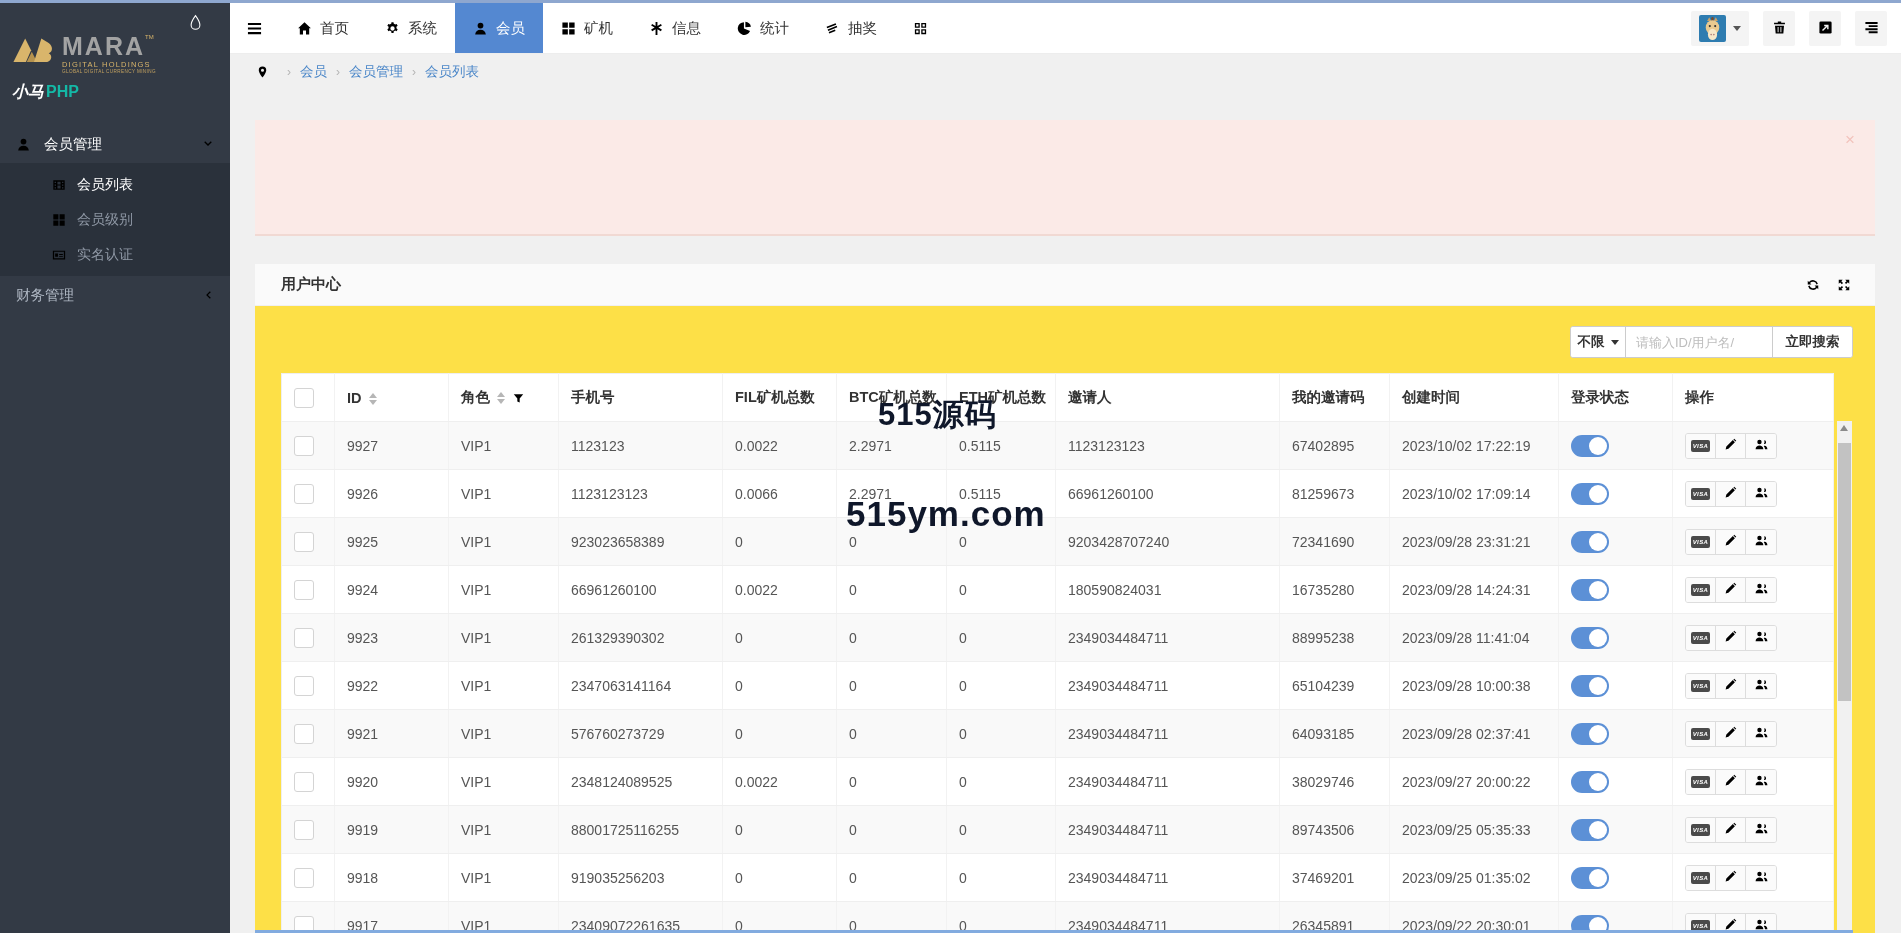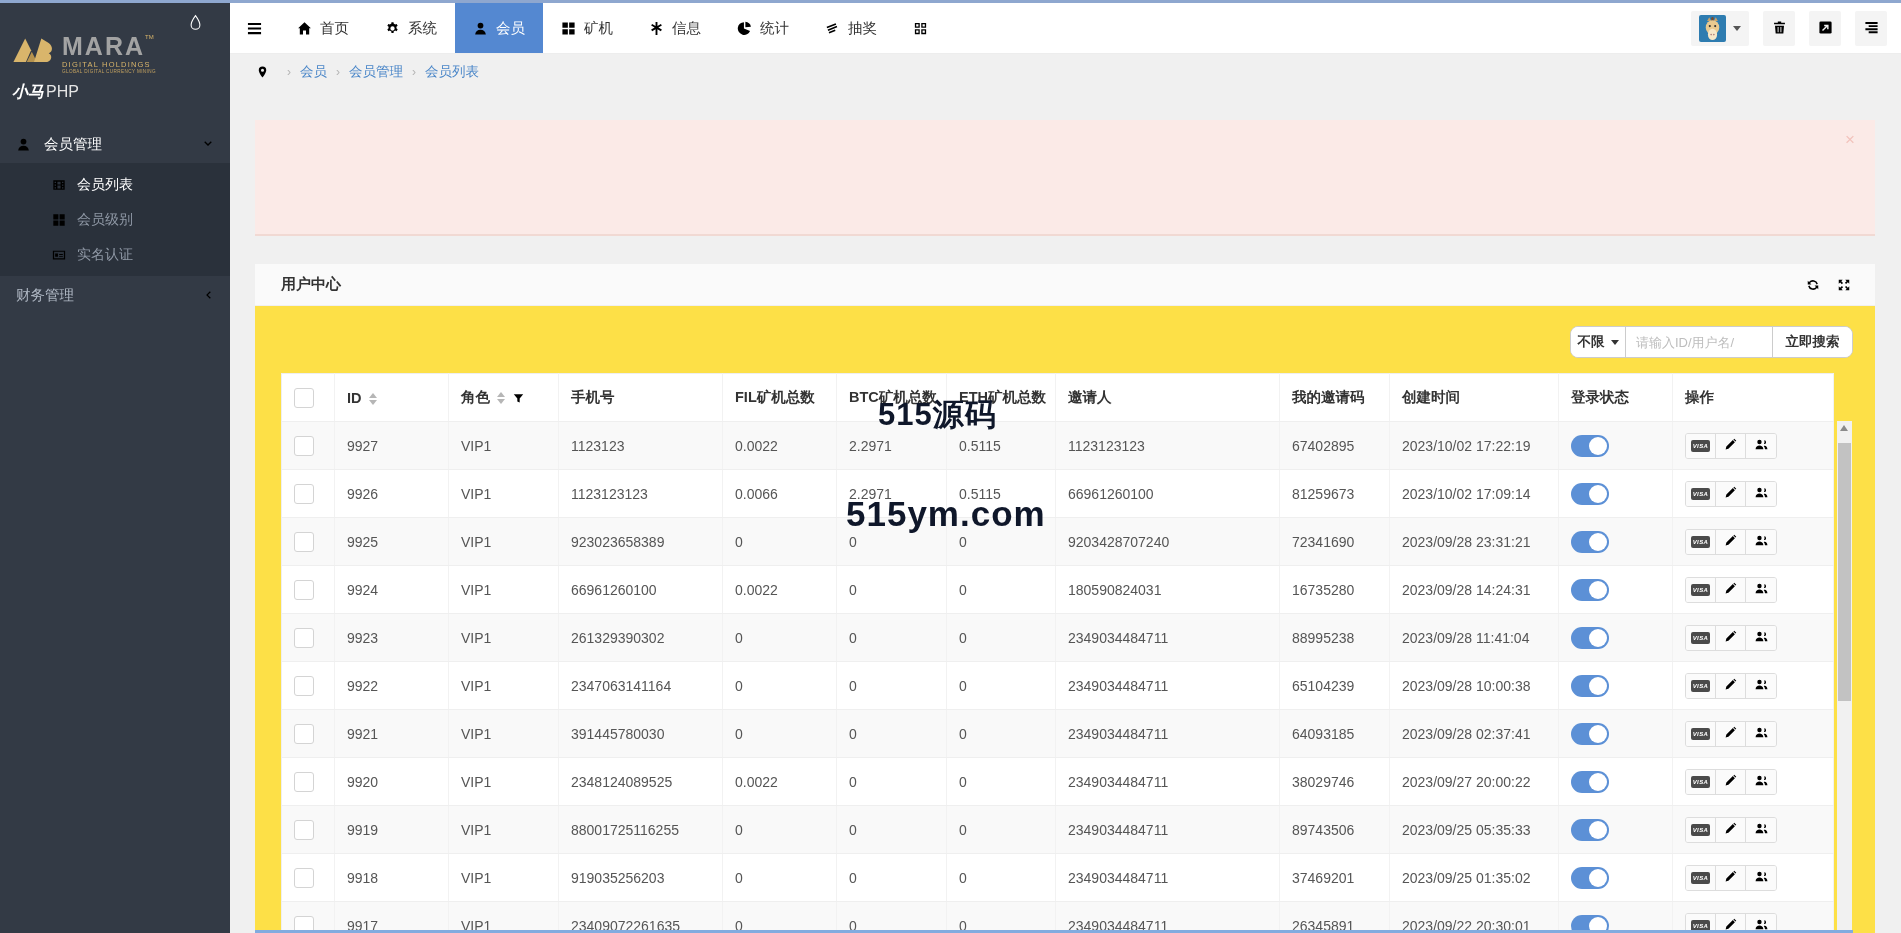--- a/index.html
+++ b/index.html
@@ -15,21 +15,21 @@
   .droplet svg { width:13px; height:19px; }
   .logo-row { display:flex; align-items:flex-start; gap:6px; margin-top:22px; }
   .logo-mark svg { width:44px; height:31px; }
   .logo-text { line-height:1; }
   .logo-mara { font-size:25px; font-weight:bold; color:#a3a3a3; letter-spacing:2px; }
   .logo-tm { font-size:6px; color:#d9b56b; vertical-align:top; }
   .logo-sub1 { font-size:7.5px; color:#d9b56b; letter-spacing:1.2px; margin-top:2px; }
   .logo-sub2 { font-size:4.6px; color:#c3a260; letter-spacing:.4px; margin-top:1px; }
   .brand-cn { margin-top:8px; font-size:16px; }
   .brand-cn .cn { color:#fff; font-weight:bold; font-style:italic; }
-  .brand-cn .php { color:#e5e5e5; font-weight:normal; margin-left:2px; }
+  .brand-cn .php { color:#14b8a6; font-weight:bold; margin-left:2px; }
   .side-menu { margin-top:10px; }
   .side-parent { height:38px; display:flex; align-items:center; padding:0 16px; font-size:14.5px; color:#b0b8c4; cursor:pointer; }
   .side-parent.active { color:#fff; }
   .side-parent .mi { width:15px; height:15px; margin-right:13px; display:inline-flex; }
   .side-parent .mi svg { width:15px; height:15px; }
   .side-parent .chev { margin-left:auto; color:#8a93a0; display:inline-flex; }
   .side-parent .chev svg { width:12px; height:12px; }
   .side-sub { background:#2a313b; padding:4px 0; }
   .side-child { height:35px; display:flex; align-items:center; padding-left:52px; font-size:14px; color:#8f98a5; cursor:pointer; }
   .side-child.active { color:#fff; }
@@ -67,21 +67,21 @@
 
   
   .card { position:absolute; left:255px; top:264px; width:1620px; height:669px; background:#fde047; overflow:hidden; z-index:10; }
   .card-head { position:relative; height:42px; background:#fafafa; border-bottom:1px solid #f0f0f0; display:flex; align-items:center; padding:0 26px; }
   .card-title { font-size:15px; font-weight:bold; color:#333; }
   .card-tools { position:absolute; right:24px; top:0; height:42px; display:flex; align-items:center; gap:17px; color:#b5b5b5; }
   .card-tools .tool { display:inline-flex; cursor:pointer; }
   .card-tools svg { width:14px; height:14px; }
 
   
-  .toolbar { position:absolute; right:22px; top:62px; height:32px; display:flex; border:1px solid #ccc; border-radius:8px; overflow:hidden; background:#fff; }
+  .toolbar { position:absolute; right:22px; top:62px; height:32px; display:flex; border:1px solid #ccc; border-radius:3px; overflow:hidden; background:#fff; }
   .tb-filter { width:55px; display:flex; align-items:center; justify-content:center; gap:6px; font-size:13.5px; font-weight:bold; color:#333; background:#fff; border:none; border-right:1px solid #ccc; cursor:pointer; }
   .tb-input { width:146px; border:none; outline:none; padding:0 10px; font-size:13px; color:#333; font-family:inherit; }
   .tb-input::placeholder { color:#bdbdbd; }
   .tb-search { width:80px; font-size:13.5px; font-weight:bold; color:#333; background:#fff; border:none; border-left:1px solid #ccc; cursor:pointer; }
 
   
   .tbl { position:absolute; left:26px; top:109px; width:1552px; border-collapse:collapse; table-layout:fixed; background:#fff; }
   .tbl th, .tbl td { border-right:1px solid #f2f2f2; border-bottom:1px solid #efefef; padding:0 12px; font-size:14px; text-align:left; white-space:nowrap; overflow:hidden; }
   .tbl thead th { height:48px; font-size:14.5px; font-weight:bold; color:#333; background:#fff; border-top:1px solid #efefef; }
   .tbl th:first-child, .tbl td:first-child { border-left:1px solid #efefef; }
@@ -560,21 +560,21 @@
                   <span><svg viewBox="0 0 16 16">
                       <path d="M5.5 2.3a2.7 2.7 0 1 1 0 5.4 2.7 2.7 0 0 1 0-5.4zM.7 13.7c.2-2.9 2.2-4.4 4.8-4.4s4.6 1.5 4.8 4.4zM11.3 2.9a2.3 2.3 0 1 1-.4 4.56 4.4 4.4 0 0 0 .4-4.56zM11.9 9.4c2 .3 3.2 1.7 3.4 4.3h-3a6.3 6.3 0 0 0-1.6-3.9c.4-.25.8-.4 1.2-.4z"></path>
                     </svg></span>
                 </button>
               </span></td>
           </tr>
           <tr>
             <td><span class="cb"></span></td>
             <td>9921</td>
             <td>VIP1</td>
-            <td>391445780030</td>
+            <td>576760273729</td>
             <td>0</td>
             <td>0</td>
             <td>0</td>
             <td>2349034484711</td>
             <td>64093185</td>
             <td>2023/09/28 02:37:41</td>
             <td><span class="toggle"><span class="knob"></span></span></td>
             <td><span class="ops">
                 <button class="op-btn">
                   <span class="visa">VISA</span>

